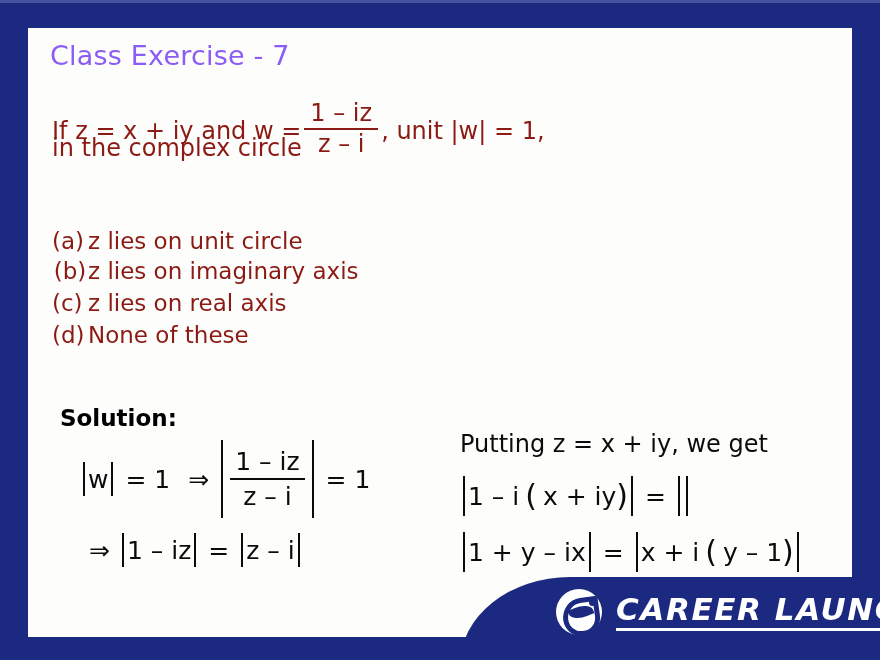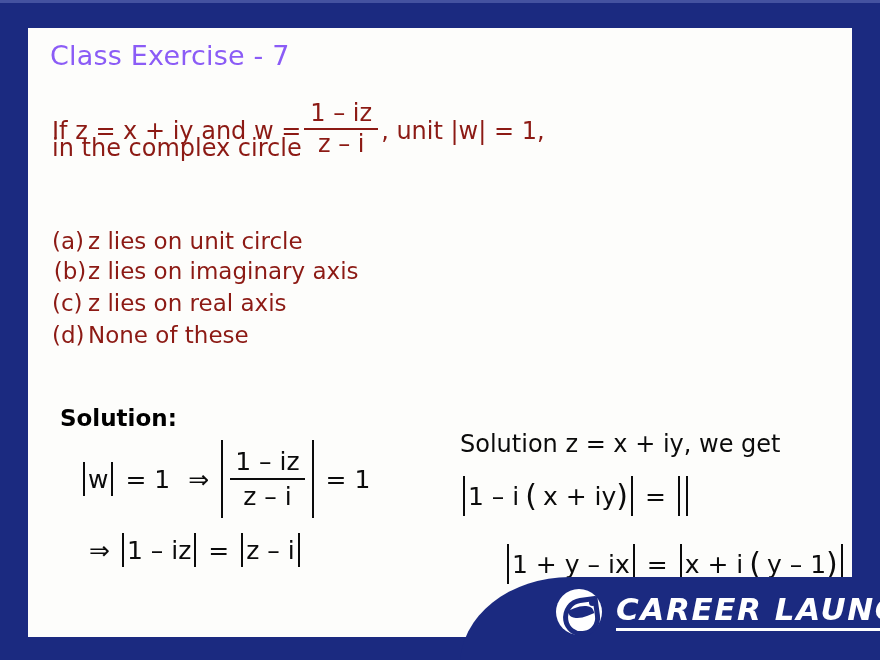--- a/index.html
+++ b/index.html
@@ -153,21 +153,21 @@
     text-align: center;
     padding: 0 4px;
   }
   .bfrac .num, .bfrac .den { display: block; line-height: 1.1; padding: 0 5px; }
   .bfrac .bar { display: block; height: 2px; background: #0b0b0b; margin: 3px 0; }
 
   #sol-eq1 { left: 52px; top: 412px; }
   #sol-eq2 { left: 52px; top: 505px; }
   #put-line { left: 432px; top: 402px; font-size: 24px; }
   #sol-eq3 { left: 432px; top: 448px; text-align: right; }
-  #sol-eq4 { left: 432px; top: 516px; margin-left: 44px; }
+  #sol-eq4 { left: 432px; top: 504px; }
 
   .paren { font-size: 30px; line-height: 1; }
 
   
   .logo-wrap {
     position: absolute;
     left: 556px;
     top: 589px;
     display: flex;
     align-items: center;
@@ -292,21 +292,21 @@
         <span class="bar-v"></span>
       </span>
       <span class="op">=</span>
       <span class="abs abs-short">
         <span class="bar-v"></span>
         <span class="inner">z – i</span>
         <span class="bar-v"></span>
       </span>
     </div>
 
-    <div class="mathline" id="put-line">Solution z = x + iy, we get</div>
+    <div class="mathline" id="put-line">Putting z = x + iy, we get</div>
 
     <div class="mathline" id="sol-eq3">
       <span class="abs abs-mid">
         <span class="bar-v"></span>
         <span class="inner">
           <span>1 – i</span>
           <span class="paren op-tight">(</span>
           <span>x + iy</span>
           <span class="paren">)</span>
         </span>

